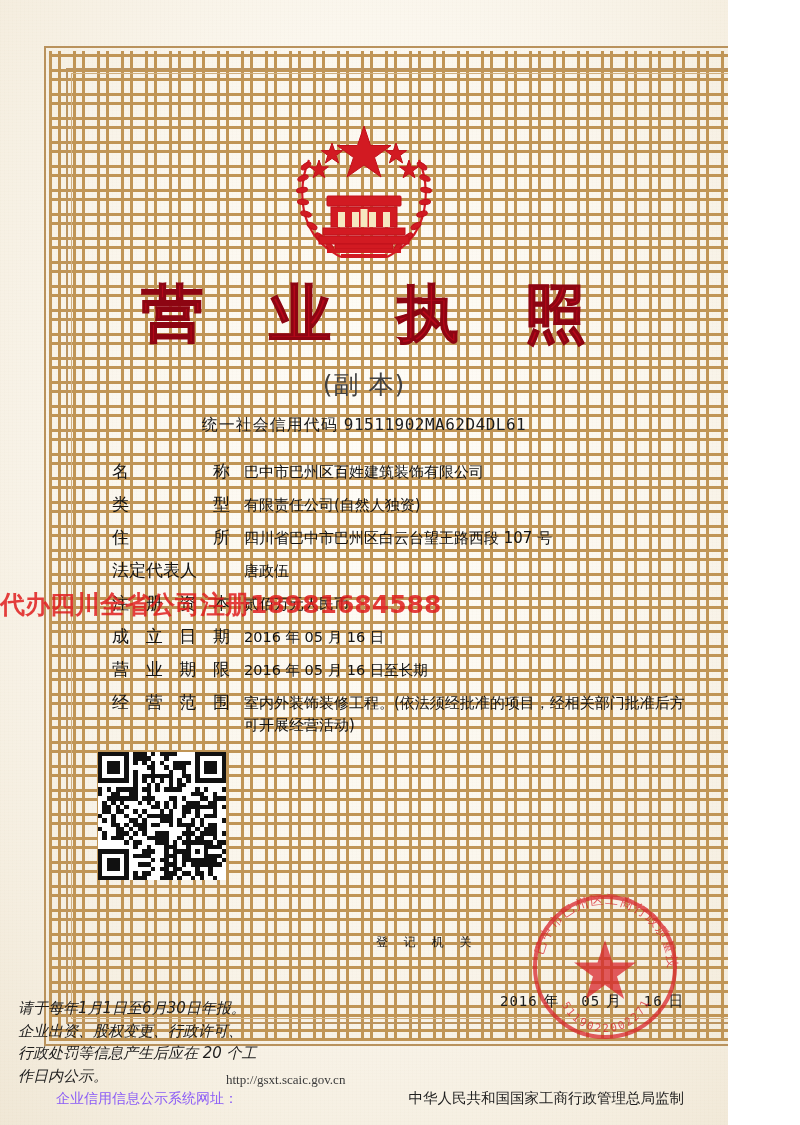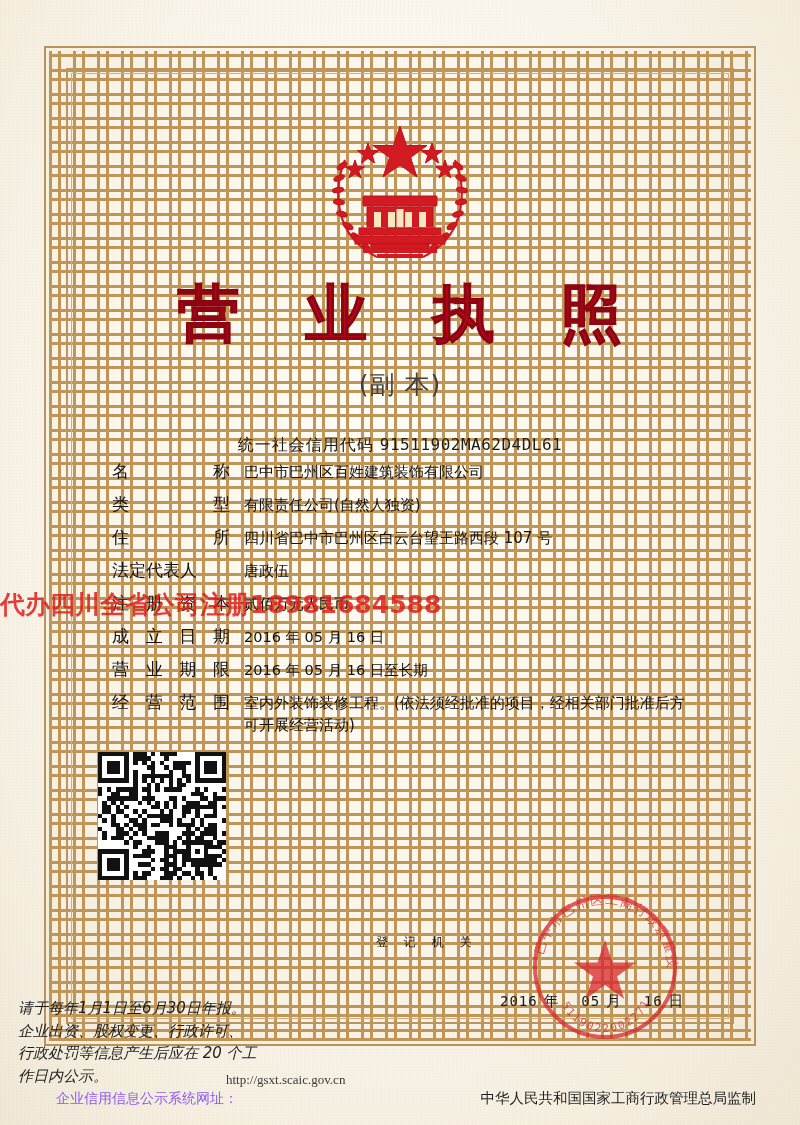--- a/index.html
+++ b/index.html
@@ -5,21 +5,21 @@
   html, body {
     margin: 0;
     padding: 0;
     background: #ffffff;
   }
   body {
     font-family: "Liberation Sans", sans-serif;
   }
   .page {
     position: relative;
-    width: 800px;
+    width: 728px;
     height: 1125px;
     overflow: hidden;
     background: #fdfbf5;
   }
   
   .paper {
     position: absolute;
     left: 0; top: 0;
     width: 800px; height: 1125px;
     background:
@@ -115,21 +115,20 @@
   }
   .credit-code {
     position: absolute;
     left: 0; right: 0;
     top: 415px;
     text-align: center;
     font-family: "DejaVu Sans", sans-serif;
     font-size: 16px;
     color: #1d1d1d;
     letter-spacing: 1px;
-    margin-top: 20px;
   }
   .credit-code .code-value {
     font-family: "DejaVu Sans Mono", monospace;
     font-size: 16px;
     letter-spacing: .5px;
   }
 
   
   .fields {
     position: absolute;

